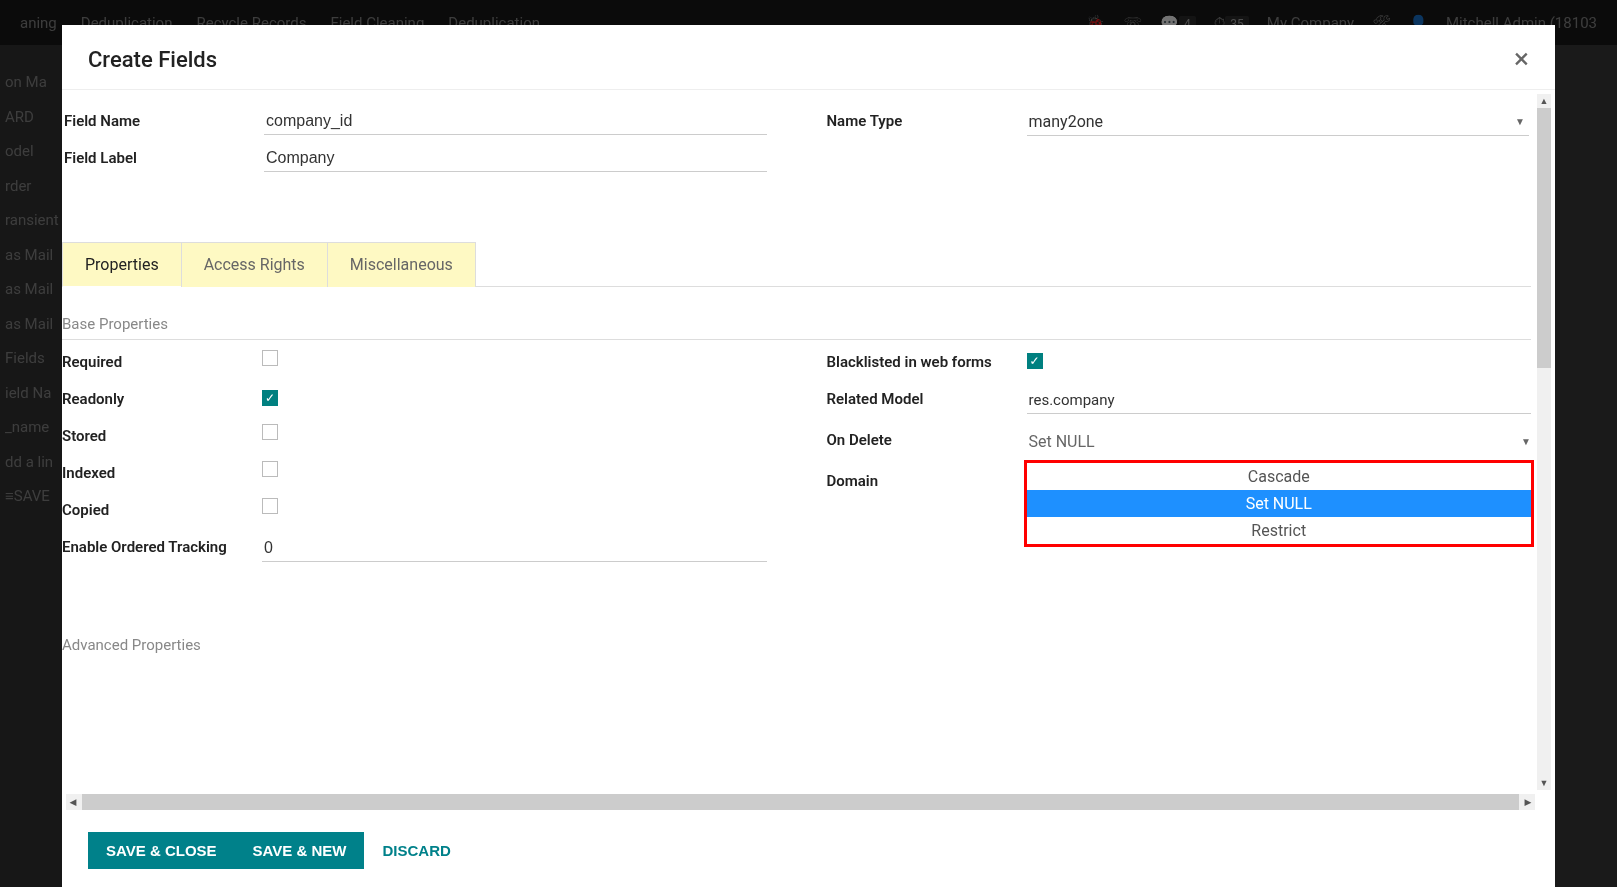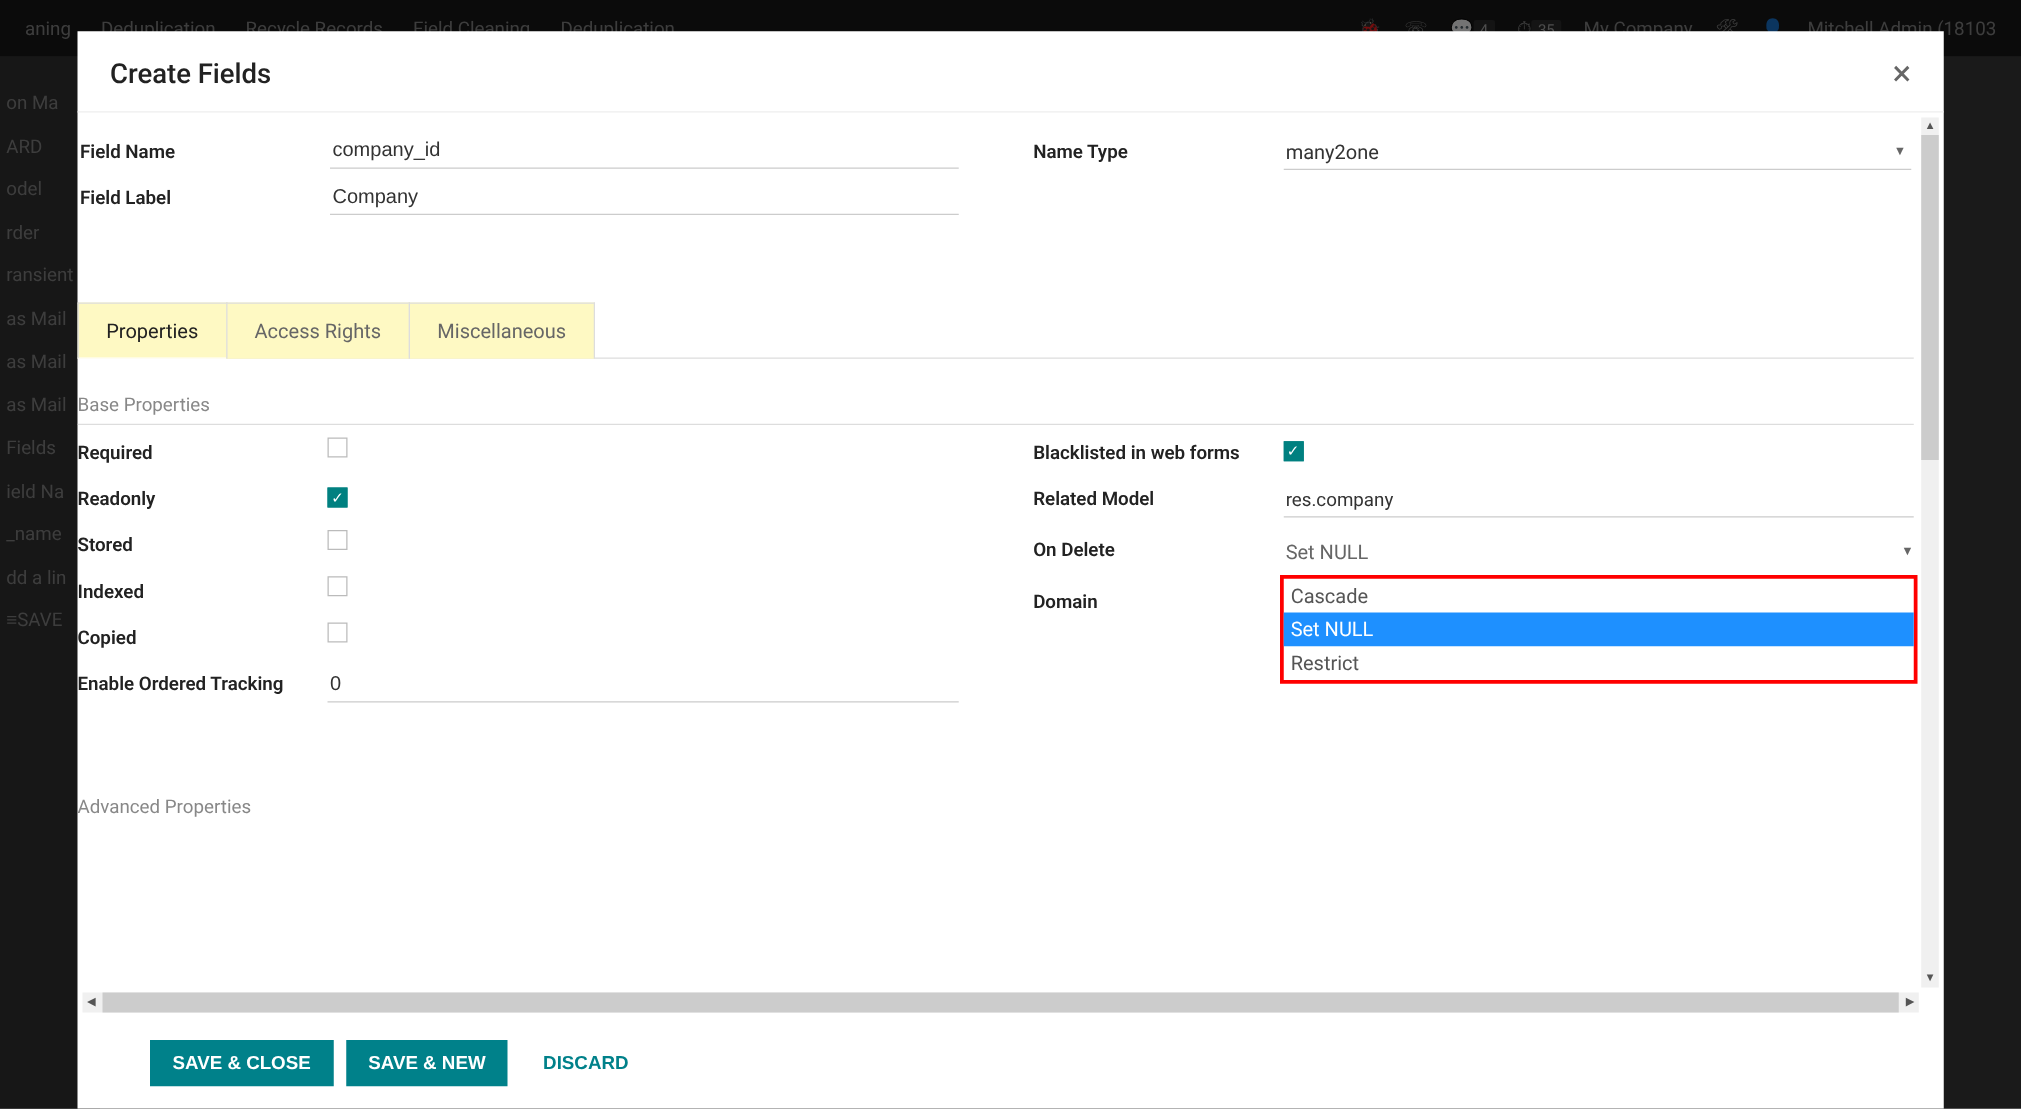--- a/index.html
+++ b/index.html
@@ -192,20 +192,21 @@
   background: #fff;
 }
 .dropdown-panel {
   position: absolute;
   top: 32px;
   left: -3px;
   right: -3px;
   border: 3px solid #f00;
   background: #fff;
   z-index: 10;
+  text-align: center;
 }
 .dropdown-option {
   padding: 4px 6px;
   font-size: 16px;
   color: #555;
   cursor: pointer;
 }
 .dropdown-option.selected { background: #1e90ff; color: #fff; }
 
 .related-model-value {
@@ -260,23 +261,21 @@
 .h-scroll .thumb {
   position: absolute;
   left: 16px; right: 16px;
   top: 0; bottom: 0;
   background: #ccc;
 }
 
 .modal-footer {
   padding: 18px 26px;
   display: flex;
-  gap: 10px;
   align-items: flex-start;
-  margin-left: 32px;
 }
 .btn {
   padding: 10px 18px;
   border: none;
   font-size: 15px;
   font-weight: 600;
   cursor: pointer;
 }
 .btn-primary { background: #00818a; color: #fff; }
 .btn-link { background: transparent; color: #00818a; }

